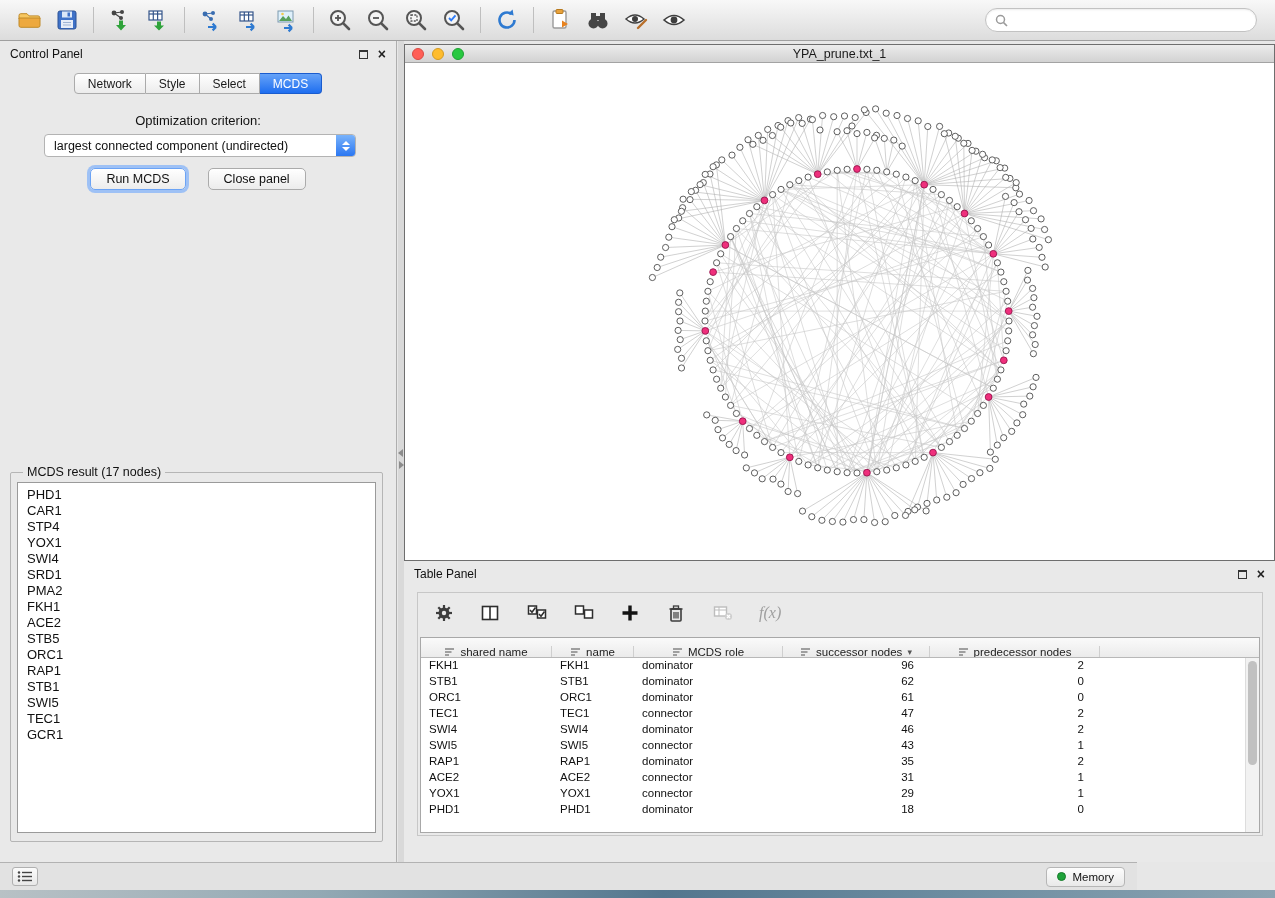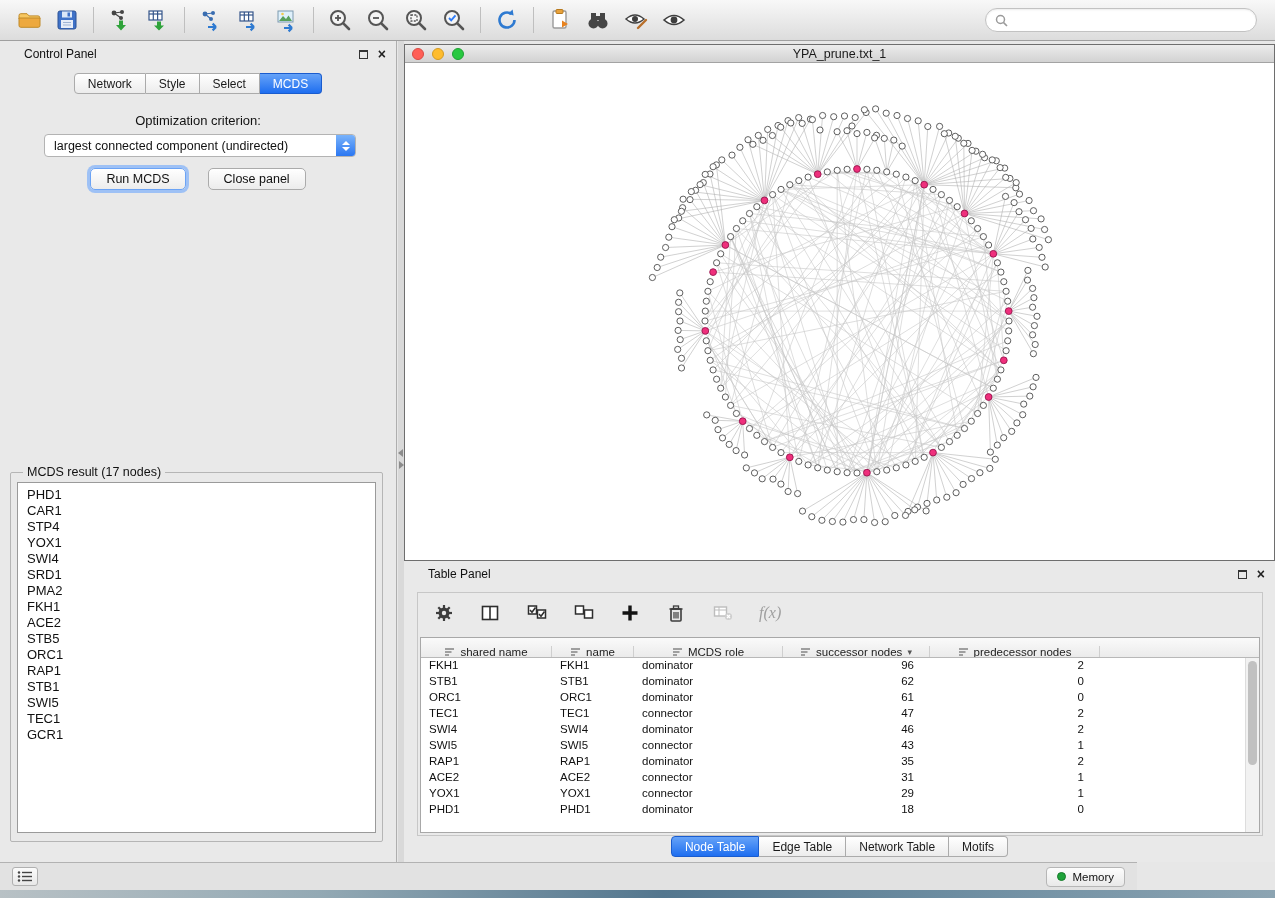--- a/index.html
+++ b/index.html
@@ -14,21 +14,21 @@
   .tb-btn { width:38px; height:32px; display:flex; align-items:center; justify-content:center; border-radius:4px; }
   .tb-sep { width:1px; height:26px; background:#bfbfbf; margin:0 7px; }
   .search-box { margin-left:auto; margin-right:8px; width:272px; height:24px; background:#fff;
     border:1px solid #c2c2c2; border-radius:12px; display:flex; align-items:center; padding:0 9px; gap:5px;
     box-shadow:inset 0 1px 2px rgba(0,0,0,.08); }
   .search-box input { border:none; outline:none; flex:1; font-size:12px; font-family:"Liberation Sans",sans-serif; background:transparent; }
 
   
   .control-panel { position:absolute; left:0; top:41px; width:397px; height:821px;
     background:#e9e9e9; border-right:1px solid #aeaeae; }
-  .panel-header { height:26px; display:flex; align-items:center; padding:0 10px; font-size:12px; color:#111;margin-left:14px; }
+  .panel-header { height:26px; display:flex; align-items:center; padding:0 10px; font-size:12px; color:#111; }
   .panel-header .spacer { flex:1; }
   .float-glyph { width:9px; height:9px; border:1px solid #333; border-top-width:2px; display:inline-block; margin-right:10px; }
   .close-glyph { font-size:14px; font-weight:bold; color:#222; line-height:10px; }
   .seg { display:flex; }
   .seg .tab { height:21px; padding:0 13px; display:flex; align-items:center; font-size:12px;
     background:linear-gradient(#ffffff,#ececec); border:1px solid #ababab; border-left:none; color:#1a1a1a; }
   .seg .tab:first-child { border-left:1px solid #ababab; border-radius:4px 0 0 4px; }
   .seg .tab:last-child { border-radius:0 4px 4px 0; }
   .seg .tab.active { background:linear-gradient(#66a3f8,#1e6ef0); color:#fff; border-color:#1a5cce; }
   .cp-tabs-row { position:absolute; top:32px; left:0; right:0; display:flex; justify-content:center; }
@@ -1097,26 +1097,20 @@
               <div class="td" style="width: 149px;">dominator</div>
               <div class="td num" style="width: 147px;">18</div>
               <div class="td num" style="width: 170px;">0</div>
             </div>
           </div>
         <div class="tbl-scroll">
           <div class="tbl-thumb"></div>
         </div>
       </div>
     </div>
-    <div class="tbl-tabs-row seg" id="tbl-tabs">
-        <div class="tab active">Node Table</div>
-        <div class="tab">Edge Table</div>
-        <div class="tab">Network Table</div>
-        <div class="tab">Motifs</div>
-      </div>
   </div>
 
   <div class="status-bar">
     <span class="list-btn">
       <svg width="16" height="13" viewBox="0 0 16 13">
         <g stroke="#444" stroke-width="1.4">
           <line x1="5" y1="2.5" x2="15" y2="2.5"></line>
             <line x1="5" y1="6.5" x2="15" y2="6.5"></line>
             <line x1="5" y1="10.5" x2="15" y2="10.5"></line>
         </g>

